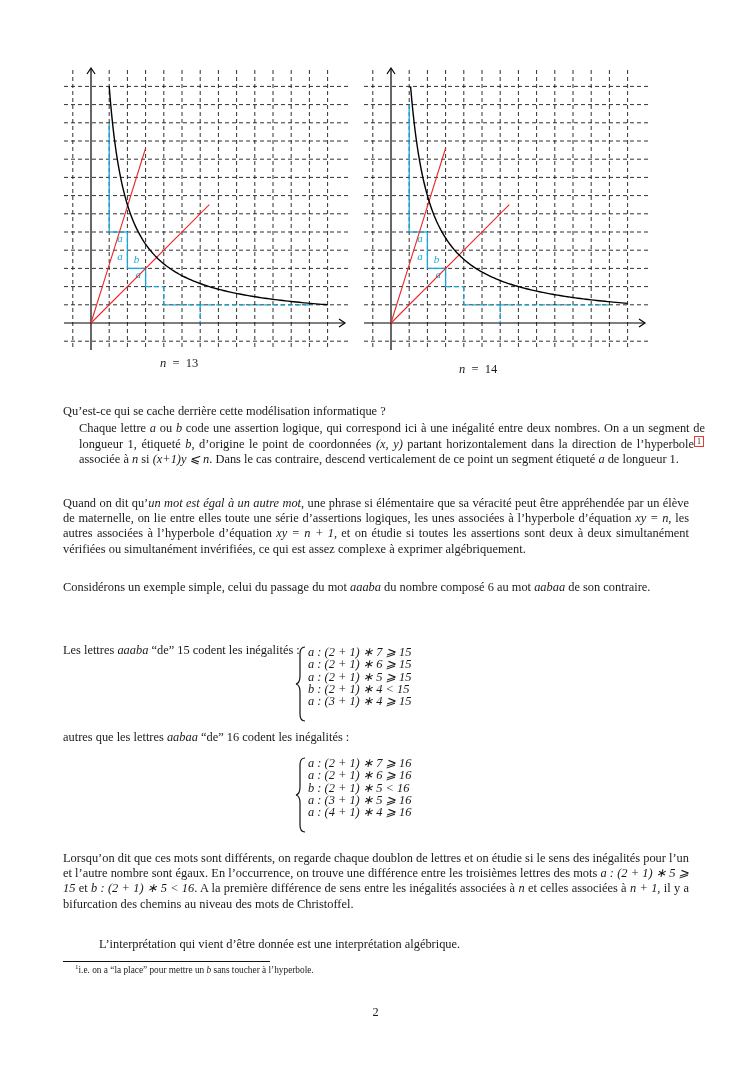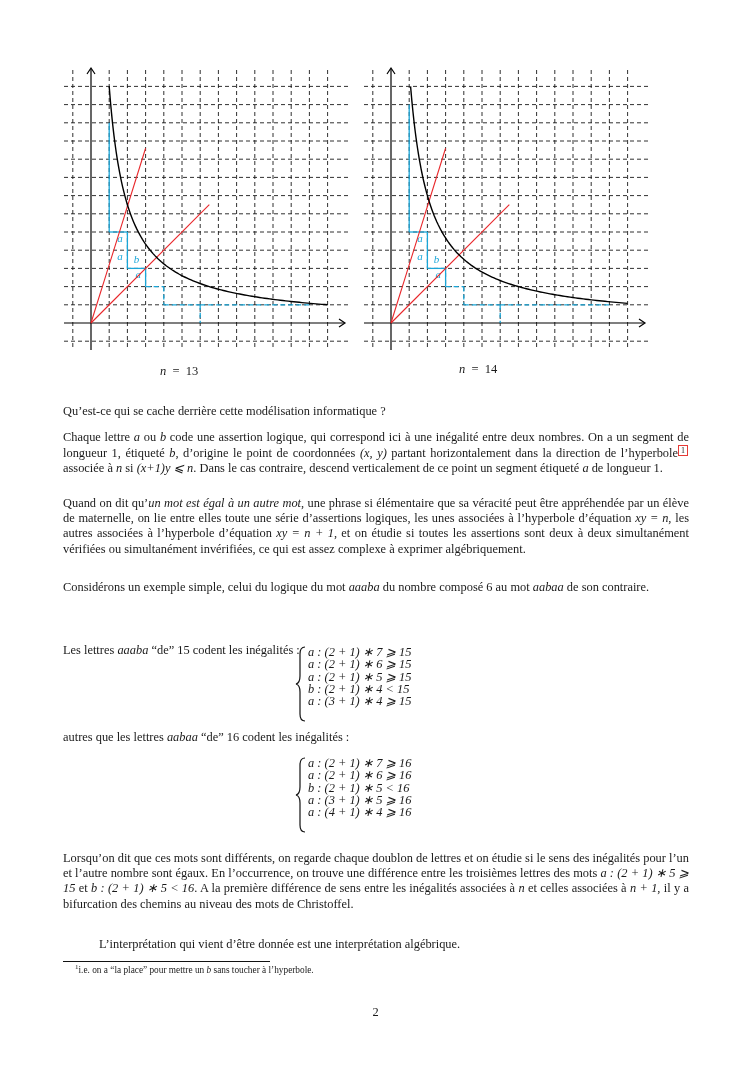--- a/index.html
+++ b/index.html
@@ -81,21 +81,21 @@
         <text x="76.5" y="202.94" fill="#1aa6d8" font-size="11" font-style="italic" font-family="Liberation Serif, serif" text-anchor="middle">b</text>
         <text x="78.32" y="218.41" fill="#1aa6d8" font-size="11" font-style="italic" font-family="Liberation Serif, serif" text-anchor="middle">a</text>
       </g>
       <g>
         <line x1="31" y1="263" x2="85.6" y2="88.28" stroke="#e8262a" stroke-width="1.1"></line>
         <line x1="31" y1="263" x2="149.3" y2="144.7" stroke="#e8262a" stroke-width="1.1"></line>
       </g>
       <path d="M49.20 26.40 L49.30 27.73 L49.51 30.39 L49.80 33.91 L50.15 38.09 L50.55 42.76 L51.01 47.80 L51.52 53.11 L52.07 58.60 L52.66 64.21 L53.30 69.88 L53.97 75.56 L54.69 81.20 L55.44 86.78 L56.22 92.26 L57.04 97.63 L57.89 102.88 L58.78 107.98 L59.70 112.94 L60.64 117.74 L61.62 122.38 L62.63 126.86 L63.67 131.19 L64.74 135.36 L65.83 139.37 L66.95 143.23 L68.10 146.94 L69.28 150.51 L70.48 153.94 L71.71 157.23 L72.97 160.39 L74.25 163.43 L75.55 166.34 L76.88 169.15 L78.24 171.84 L79.61 174.42 L81.02 176.91 L82.44 179.29 L83.89 181.58 L85.36 183.79 L86.86 185.91 L88.38 187.95 L89.92 189.91 L91.48 191.80 L93.06 193.62 L94.67 195.37 L96.30 197.05 L97.94 198.68 L99.61 200.24 L101.30 201.75 L103.02 203.21 L104.75 204.61 L106.50 205.97 L108.28 207.28 L110.07 208.54 L111.88 209.76 L113.72 210.94 L115.57 212.08 L117.44 213.18 L119.33 214.25 L121.25 215.28 L123.18 216.28 L125.13 217.25 L127.09 218.19 L129.08 219.10 L131.09 219.98 L133.11 220.83 L135.16 221.66 L137.22 222.46 L139.30 223.24 L141.40 223.99 L143.51 224.73 L145.65 225.44 L147.80 226.13 L149.97 226.81 L152.16 227.46 L154.36 228.09 L156.59 228.71 L158.83 229.31 L161.08 229.90 L163.36 230.47 L165.65 231.02 L167.96 231.56 L170.28 232.08 L172.63 232.60 L174.99 233.09 L177.36 233.58 L179.75 234.05 L182.16 234.51 L184.59 234.96 L187.03 235.40 L189.49 235.83 L191.97 236.25 L194.46 236.66 L196.96 237.05 L199.49 237.44 L202.03 237.82 L204.58 238.19 L207.15 238.55 L209.74 238.91 L212.34 239.25 L214.96 239.59 L217.59 239.92 L220.24 240.25 L222.91 240.56 L225.59 240.87 L228.28 241.17 L230.99 241.47 L233.72 241.76 L236.46 242.04 L239.22 242.32 L241.99 242.59 L244.77 242.86 L247.58 243.12 L250.39 243.37 L253.22 243.62 L256.07 243.87 L258.93 244.11 L261.81 244.34 L264.70 244.57 L267.60 244.80 " fill="none" stroke="#000000" stroke-width="1.4"></path>
     </svg>
 </div>
-<div class="caption" style="left:160px; top:364px;font-family:Liberation Serif, serif;">
+<div class="caption" style="left:160px; top:356px;font-family:Liberation Serif, serif;">
   <i>n</i>
   &nbsp;<span>=</span>&nbsp;
   <span>13</span>
 </div>
 
 <div class="fig" style="left:360px;">
   <svg id="fig1" width="300" height="300">
       <g>
         <line x1="12.8" y1="10" x2="12.8" y2="290" stroke="#1a1a1a" stroke-width="0.9" stroke-dasharray="4,3"></line>
         <line x1="49.2" y1="10" x2="49.2" y2="290" stroke="#1a1a1a" stroke-width="0.9" stroke-dasharray="4,3"></line>
@@ -156,30 +156,30 @@
     </svg>
 </div>
 <div class="caption" style="left:459px; top:362px;">
   <i>n</i>
   &nbsp;<span>=</span>&nbsp;
   <span>14</span>
 </div>
 
 <div class="para" style="top:404px;">Qu’est-ce qui se cache derrière cette modélisation informatique ?</div>
 
-<div class="para" style="top:430px;">
+<div class="para" style="top:421px;margin-left:16px;">
   <span>Chaque lettre </span><span class="m">a</span><span> ou </span><span class="m">b</span><span> code une assertion logique, qui correspond ici à une inégalité entre deux nombres. On a un segment de longueur 1, étiqueté </span><span class="m">b</span><span>, d’origine le point de coordonnées </span><span class="m">(x, y)</span><span> partant horizontalement dans la direction de l’hyperbole</span><span class="fnref">1</span><span> associée à </span><span class="m">n</span><span> si </span><span class="m">(x+1)y ⩽ n</span><span>. Dans le cas contraire, descend verticalement de ce point un segment étiqueté </span><span class="m">a</span><span> de longueur 1.</span>
 </div>
 
 <div class="para" style="top:496px;">
   <span>Quand on dit qu’</span><span class="m">un mot est égal à un autre mot</span><span>, une phrase si élémentaire que sa véracité peut être appréhendée par un élève de maternelle, on lie entre elles toute une série d’assertions logiques, les unes associées à l’hyperbole d’équation </span><span class="m">xy = n</span><span>, les autres associées à l’hyperbole d’équation </span><span class="m">xy = n + 1</span><span>, et on étudie si toutes les assertions sont deux à deux simultanément vérifiées ou simultanément invérifiées, ce qui est assez complexe à exprimer algébriquement.</span>
 </div>
 
 <div class="para" style="top:580px;">
-  <span>Considérons un exemple simple, celui du logique du mot </span><span class="m">aaaba</span><span> du nombre composé 6 au mot </span><span class="m">aabaa</span><span> de son contraire.</span>
+  <span>Considérons un exemple simple, celui du passage du mot </span><span class="m">aaaba</span><span> du nombre composé 6 au mot </span><span class="m">aabaa</span><span> de son contraire.</span>
 </div>
 
 <div class="para" style="top:619px;margin-top:24px;">
   <span>Les lettres </span><span class="m">aaaba</span><span> “de” 15 codent les inégalités :</span>
 </div>
 
 <div class="system" style="top:646px;">
   <svg class="brace" width="12" height="76">
     <path d="M10 1 Q5 1 5 8 L5 30 Q5 37 1 38 Q5 39 5 46 L5 68 Q5 75 10 75" fill="none" stroke="#111" stroke-width="1.2"></path>
   </svg>

